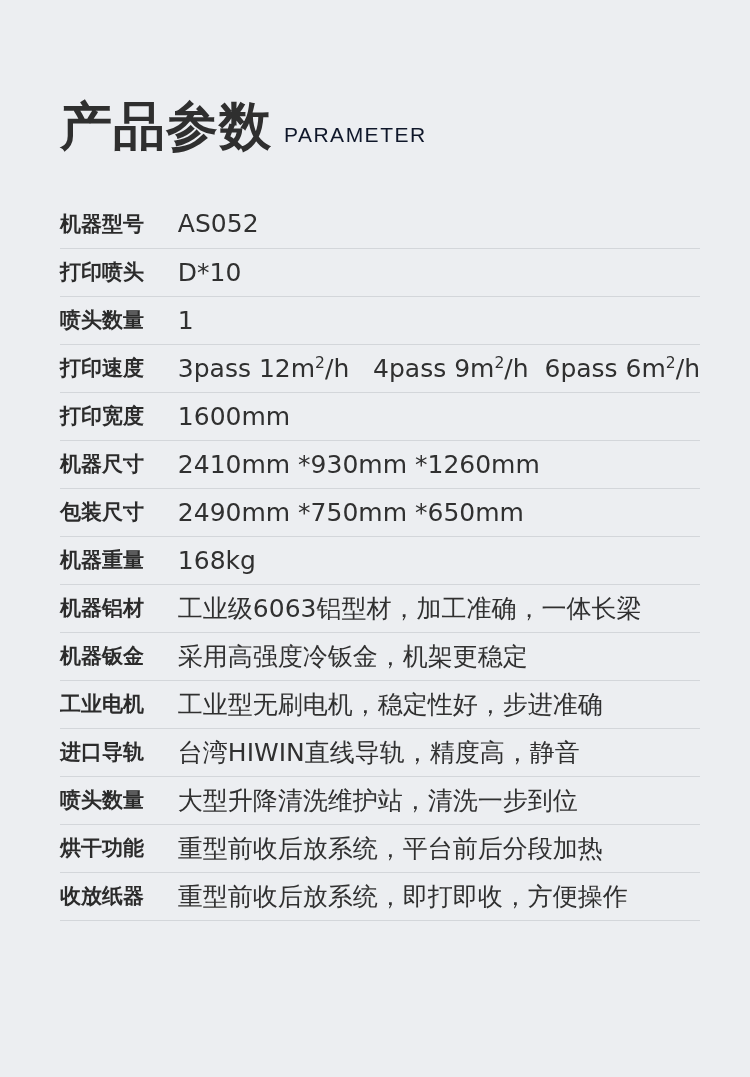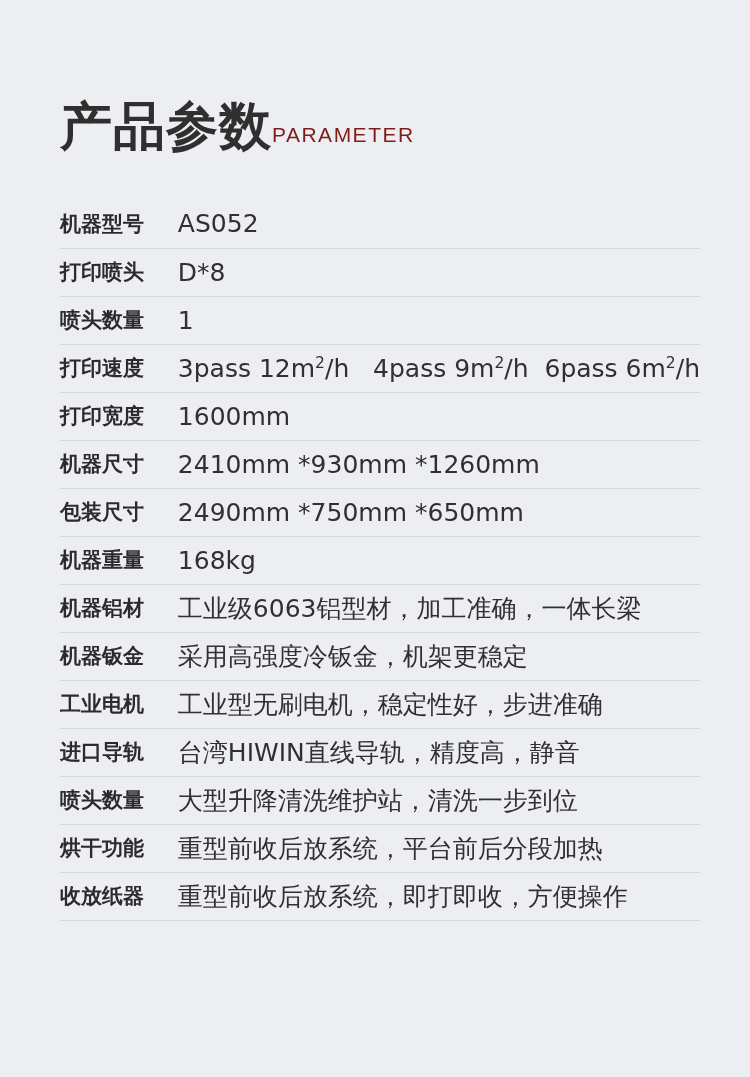--- a/index.html
+++ b/index.html
@@ -30,23 +30,23 @@
   .title-cn {
     font-size: 52px;
     font-weight: bold;
     letter-spacing: 1px;
     color: #2f2f2f;
     line-height: 1;
     font-family: "DejaVu Sans", "Liberation Sans", sans-serif;
   }
   .title-en {
     font-size: 21px;
-    color: #7f1d1d;
+    color: #0f172a;
     letter-spacing: 1.5px;
-    margin-left: 0;
+    margin-left: 12px;
     margin-bottom: 5px;
     font-family: "Liberation Sans", sans-serif;
   }
   .spec-table {
     position: absolute;
     left: 60px;
     top: 200px;
     width: 640px;
     border-collapse: collapse;
   }
@@ -90,21 +90,21 @@
   </div>
 
   <table class="spec-table">
     <tbody>
       <tr>
         <td class="label-cell">机器型号</td>
         <td class="value-cell">AS052</td>
       </tr>
       <tr>
         <td class="label-cell">打印喷头</td>
-        <td class="value-cell">D*8</td>
+        <td class="value-cell">D*10</td>
       </tr>
       <tr>
         <td class="label-cell">喷头数量</td>
         <td class="value-cell">1</td>
       </tr>
       <tr>
         <td class="label-cell">打印速度</td>
         <td class="value-cell">
           <span>3pass 12m<sup>2</sup>/h&nbsp;&nbsp; 4pass 9m<sup>2</sup>/h&nbsp; 6pass 6m<sup>2</sup>/h</span>
         </td>

